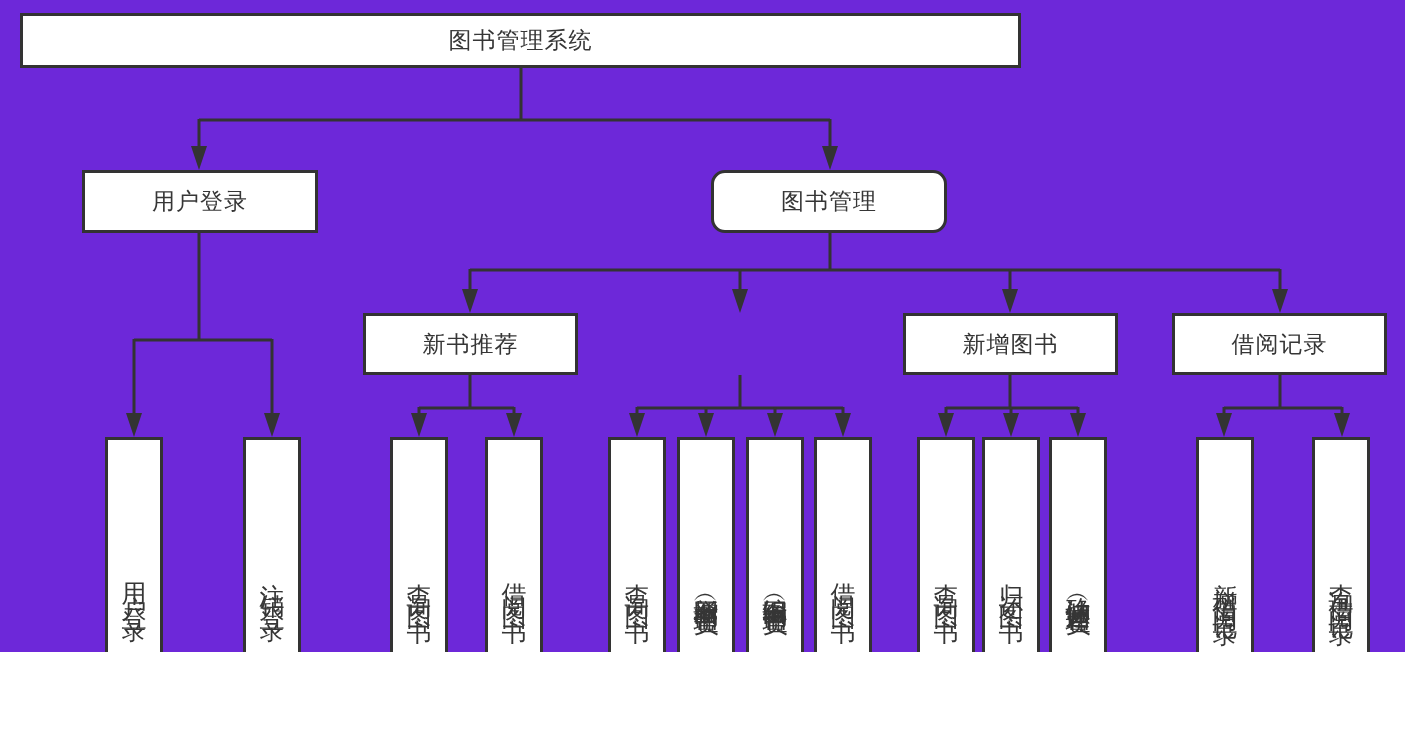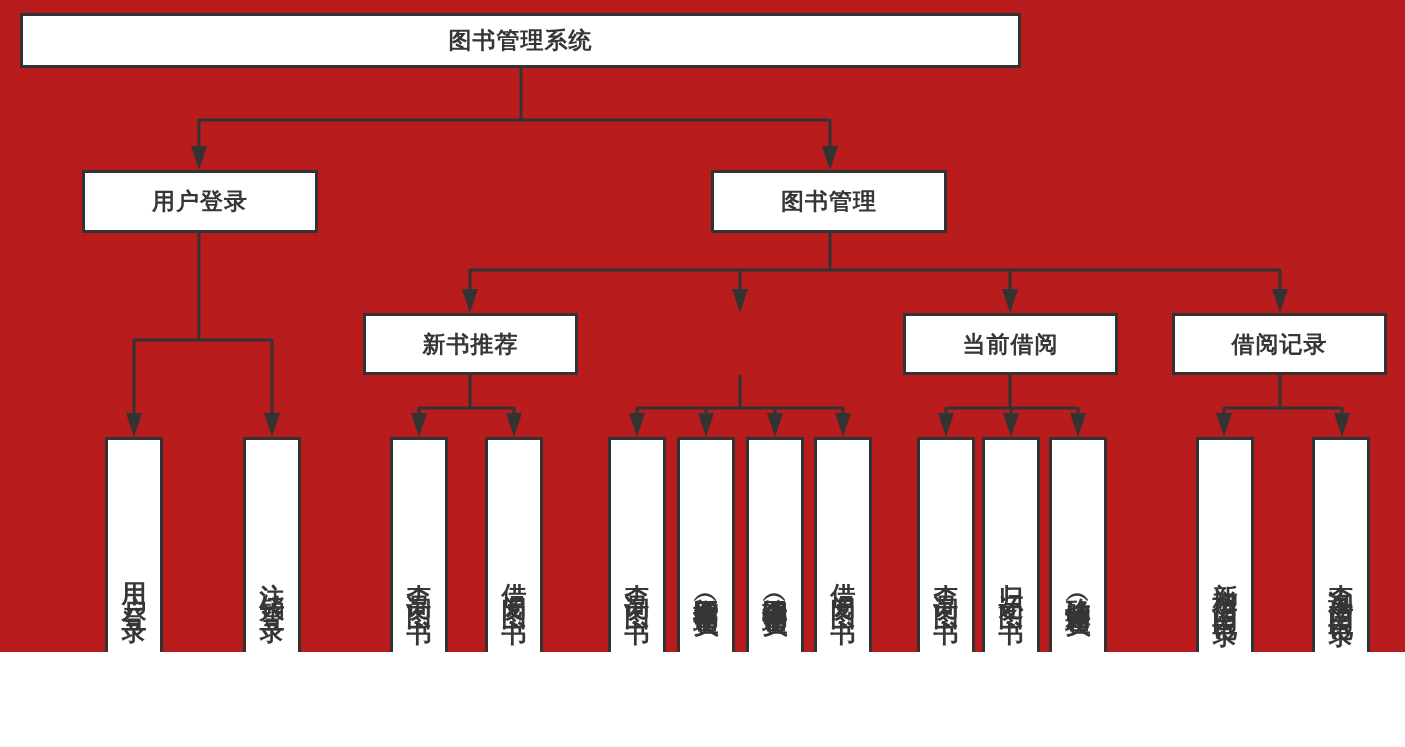--- a/index.html
+++ b/index.html
@@ -5,23 +5,22 @@
   html, body {
     margin: 0;
     padding: 0;
     background: #ffffff;
     font-family: "Liberation Sans", "DejaVu Sans", sans-serif;
   }
   #canvas {
     position: relative;
     width: 1405px;
     height: 652px;
-    background: #b91c1c;
+    background: #6d28d9;
     overflow: hidden;
-    font-weight: bold;
   }
   #connector-svg {
     position: absolute;
     left: 0; top: 0;
     width: 1405px;
     height: 747px;
     pointer-events: none;
   }
   .node {
     position: absolute;
@@ -51,21 +50,21 @@
     line-height: 1;
     white-space: nowrap;
   }
   .ls-wide   { letter-spacing: 12px; }
   .ls-mid    { letter-spacing: 8px;  }
   .ls-narrow { letter-spacing: 2px;  }
 
   
   #node-root        { left: 20px;   top: 13px;  width: 1001px; height: 55px; }
   #node-user-login  { left: 82px;   top: 170px; width: 236px;  height: 63px; }
-  #node-book-mgmt   { left: 711px;  top: 170px; width: 236px;  height: 63px; }
+  #node-book-mgmt   { left: 711px;  top: 170px; width: 236px;  height: 63px; border-radius: 14px; }
   #node-recommend   { left: 363px;  top: 313px; width: 215px;  height: 62px; text-align: center; }
   #node-borrow      { left: 633px;  top: 313px; width: 215px;  height: 62px; }
   #node-current     { left: 903px;  top: 313px; width: 215px;  height: 62px; }
   #node-records     { left: 1172px; top: 313px; width: 215px;  height: 62px; }
 
   
   #leaf-a { left: 105px;  }
   #leaf-b { left: 243px;  }
   #leaf-c { left: 390px;  }
   #leaf-d { left: 485px;  }
@@ -168,21 +167,21 @@
       <polygon points="1334,413 1350,413 1342,437"></polygon>
     </g>
   </svg>
 
   <div class="node node-h" id="node-root">图书管理系统</div>
 
   <div class="node node-h" id="node-user-login">用户登录</div>
   <div class="node node-h" id="node-book-mgmt">图书管理</div>
 
   <div class="node node-h" id="node-recommend">新书推荐</div>
-  <div class="node node-h" id="node-current">当前借阅</div>
+  <div class="node node-h" id="node-current">新增图书</div>
   <div class="node node-h" id="node-records">借阅记录</div>
 
   <div class="node node-v" id="leaf-a">
     <span class="vtext ls-wide">用户登录</span>
   </div>
   <div class="node node-v" id="leaf-b">
     <span class="vtext ls-wide">注销登录</span>
   </div>
 
   <div class="node node-v" id="leaf-c">

